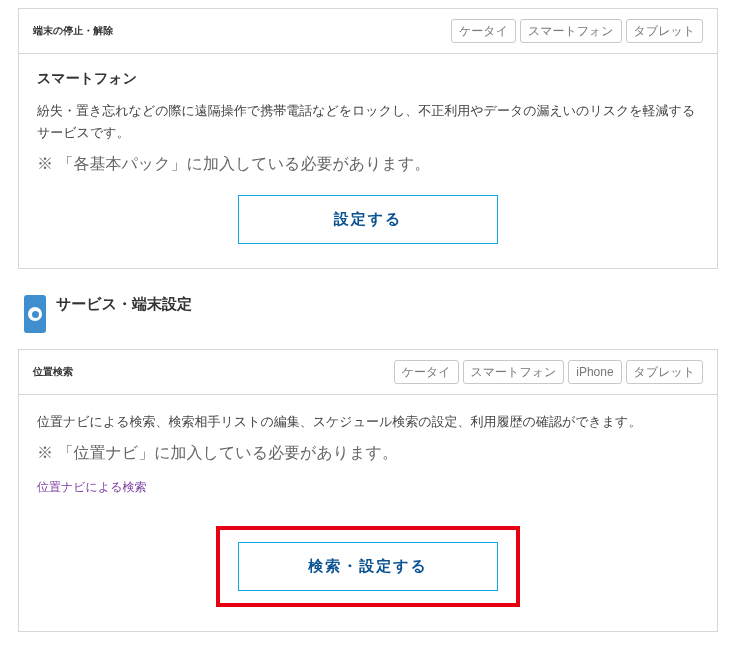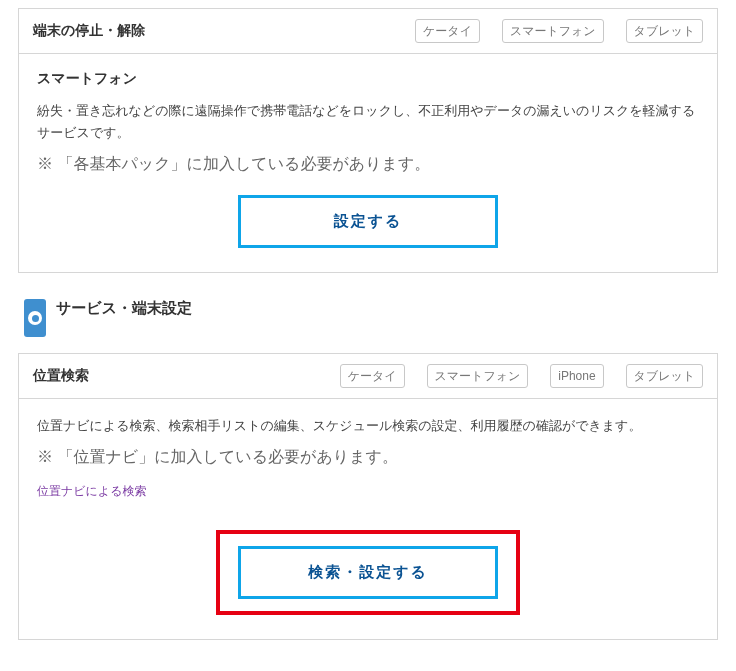--- a/index.html
+++ b/index.html
@@ -18,23 +18,23 @@
     display: flex;
     align-items: center;
     justify-content: space-between;
     padding: 10px 14px;
     border-bottom: 1px solid #d6d6d6;
     background: #ffffff;
   }
   .card-header-title {
     font-weight: bold;
     color: #333;
-    font-size: 14px;
+    font-size: 10px;
   }
-  .badges { display: flex; gap: 22px; }
+  .badges { display: flex; gap: 4px; }
   .badge {
     border: 1px solid #c8c8c8;
     color: #777;
     background: #fff;
     border-radius: 3px;
     padding: 2px 7px;
     font-size: 12px;
     line-height: 1.5;
   }
   .card-body { padding: 16px 18px 24px 18px; }
@@ -61,21 +61,21 @@
     text-decoration: none;
     display: inline-block;
     margin-bottom: 10px;
   }
   .btn-row {
     text-align: center;
     margin-top: 20px;
   }
   .main-btn {
     display: inline-block;
-    border: 3px solid #0ea5e9;
+    border: 1px solid #0ea5e9;
     background: #fff;
     color: #0b5393;
     font-weight: bold;
     font-size: 15px;
     padding: 14px 0;
     width: 260px;
     text-align: center;
     cursor: pointer;
     letter-spacing: 2px;
   }

